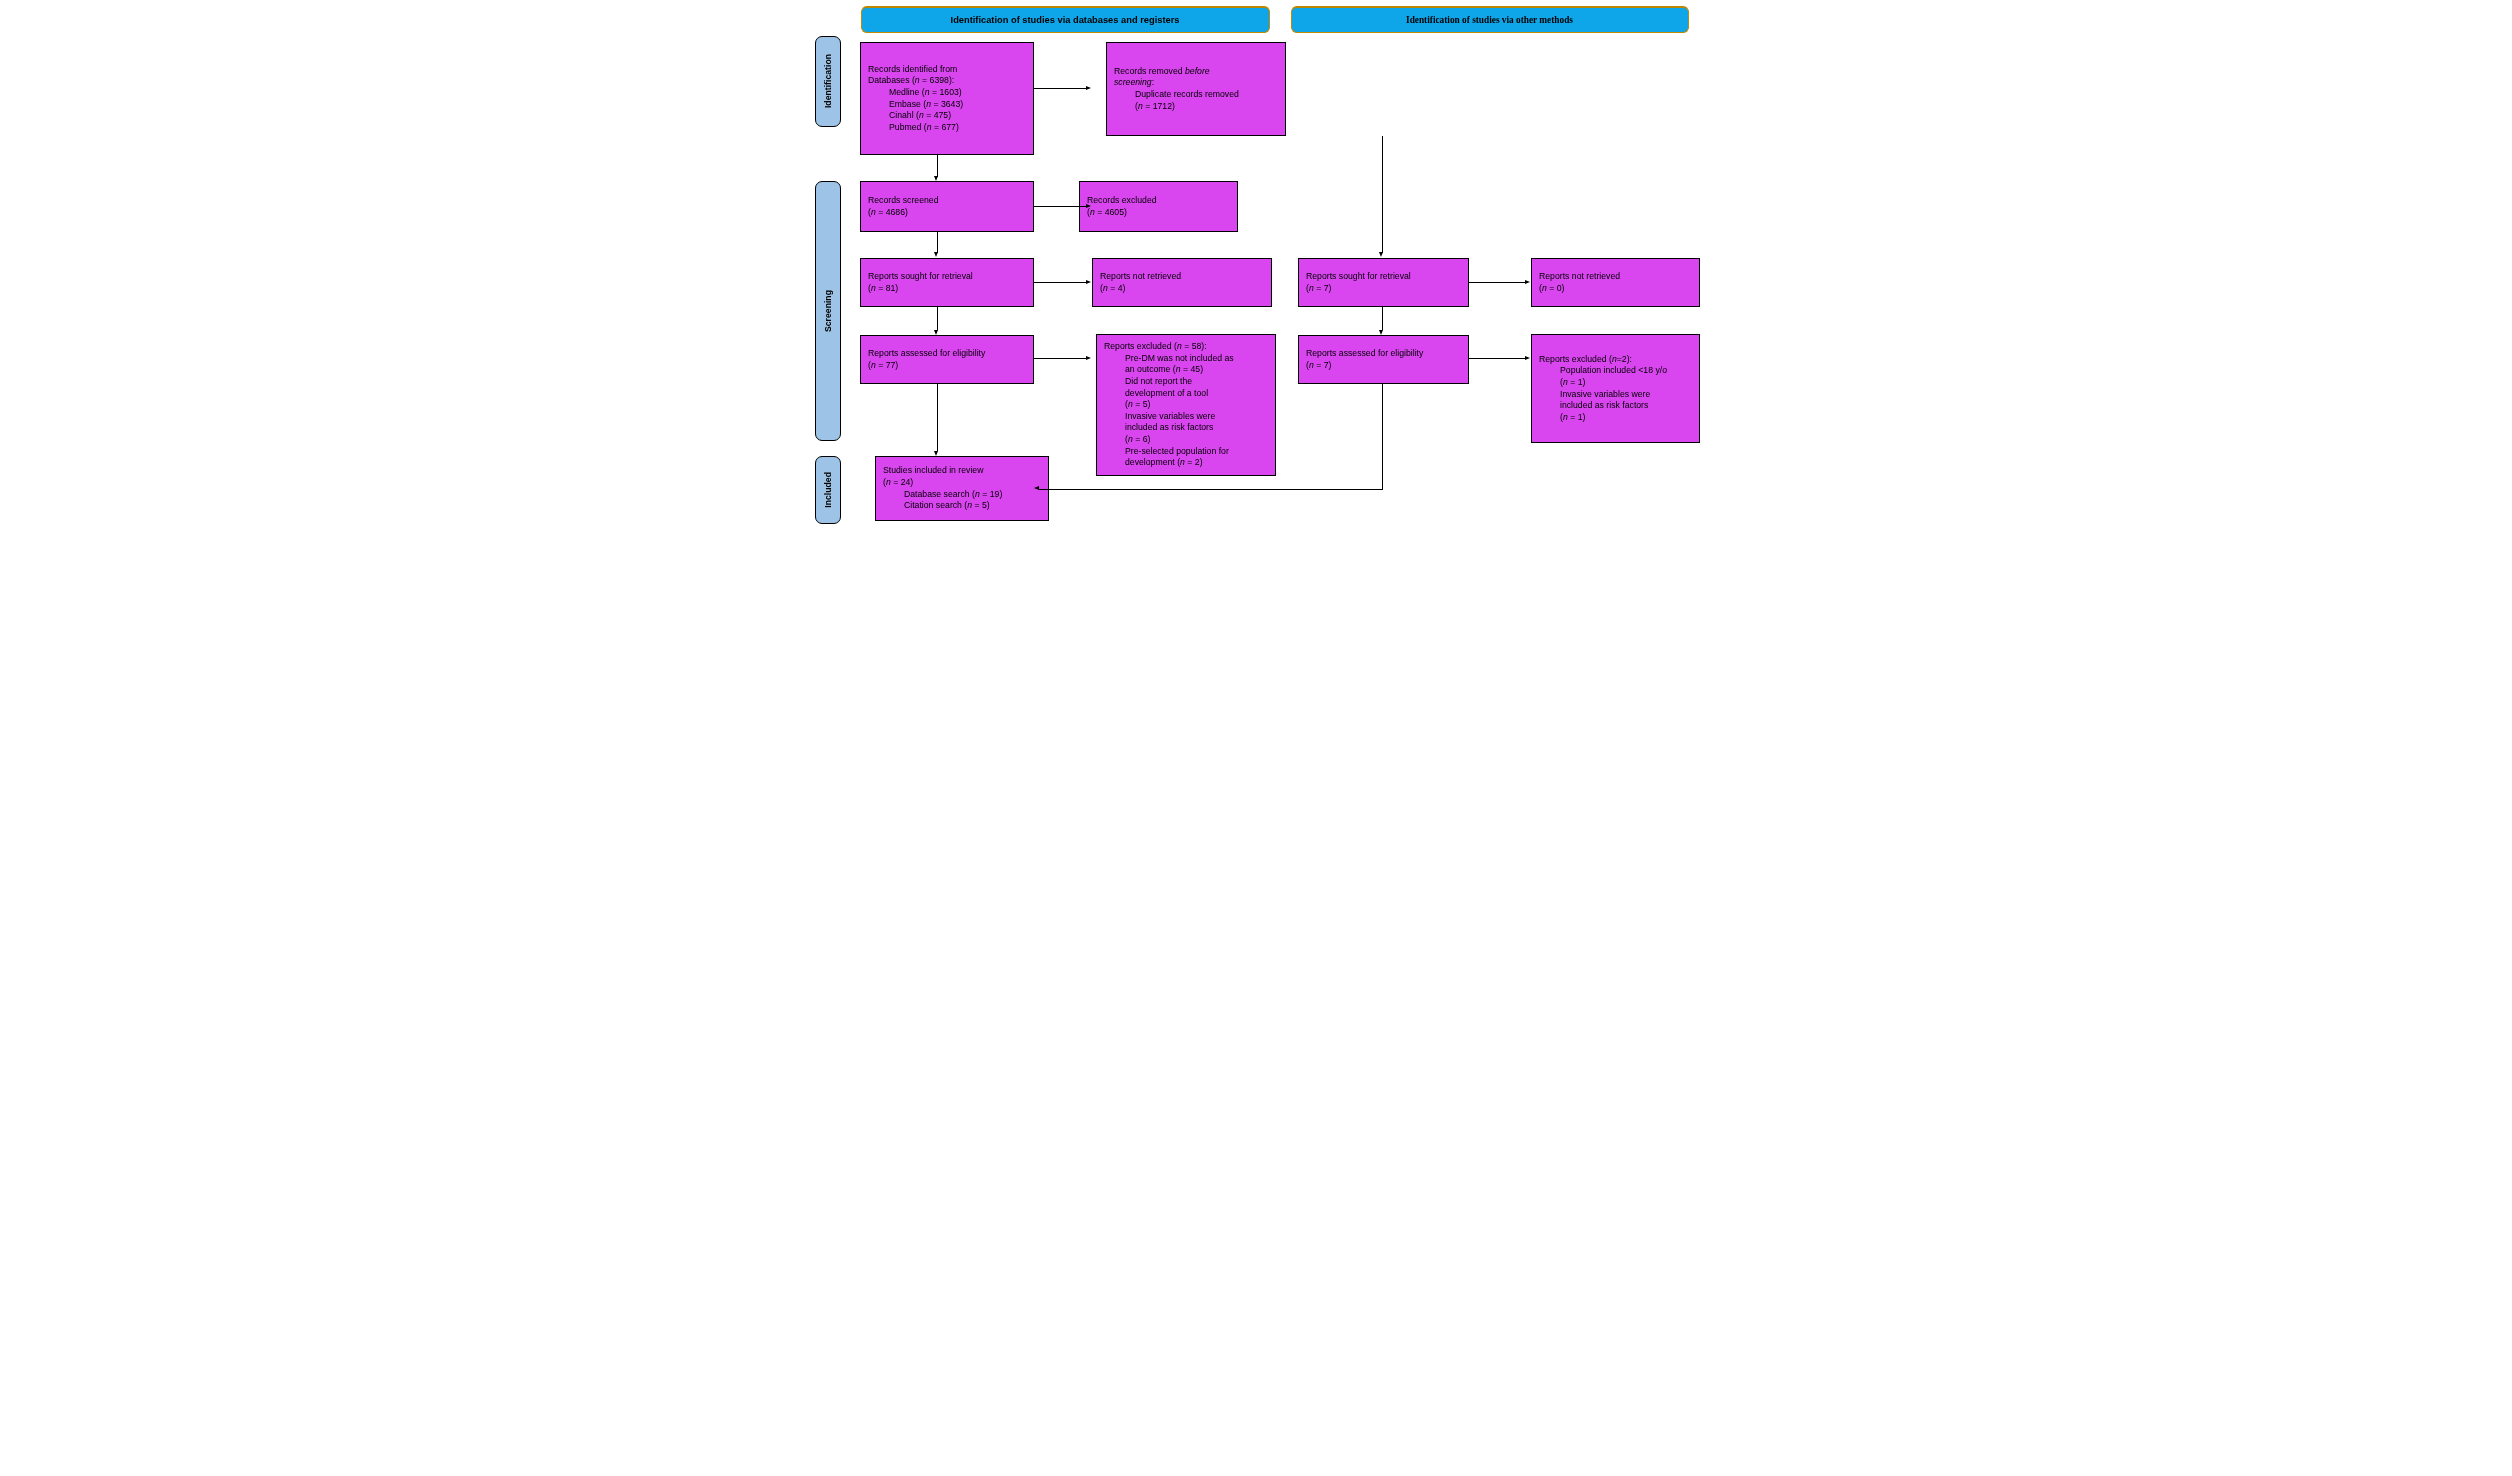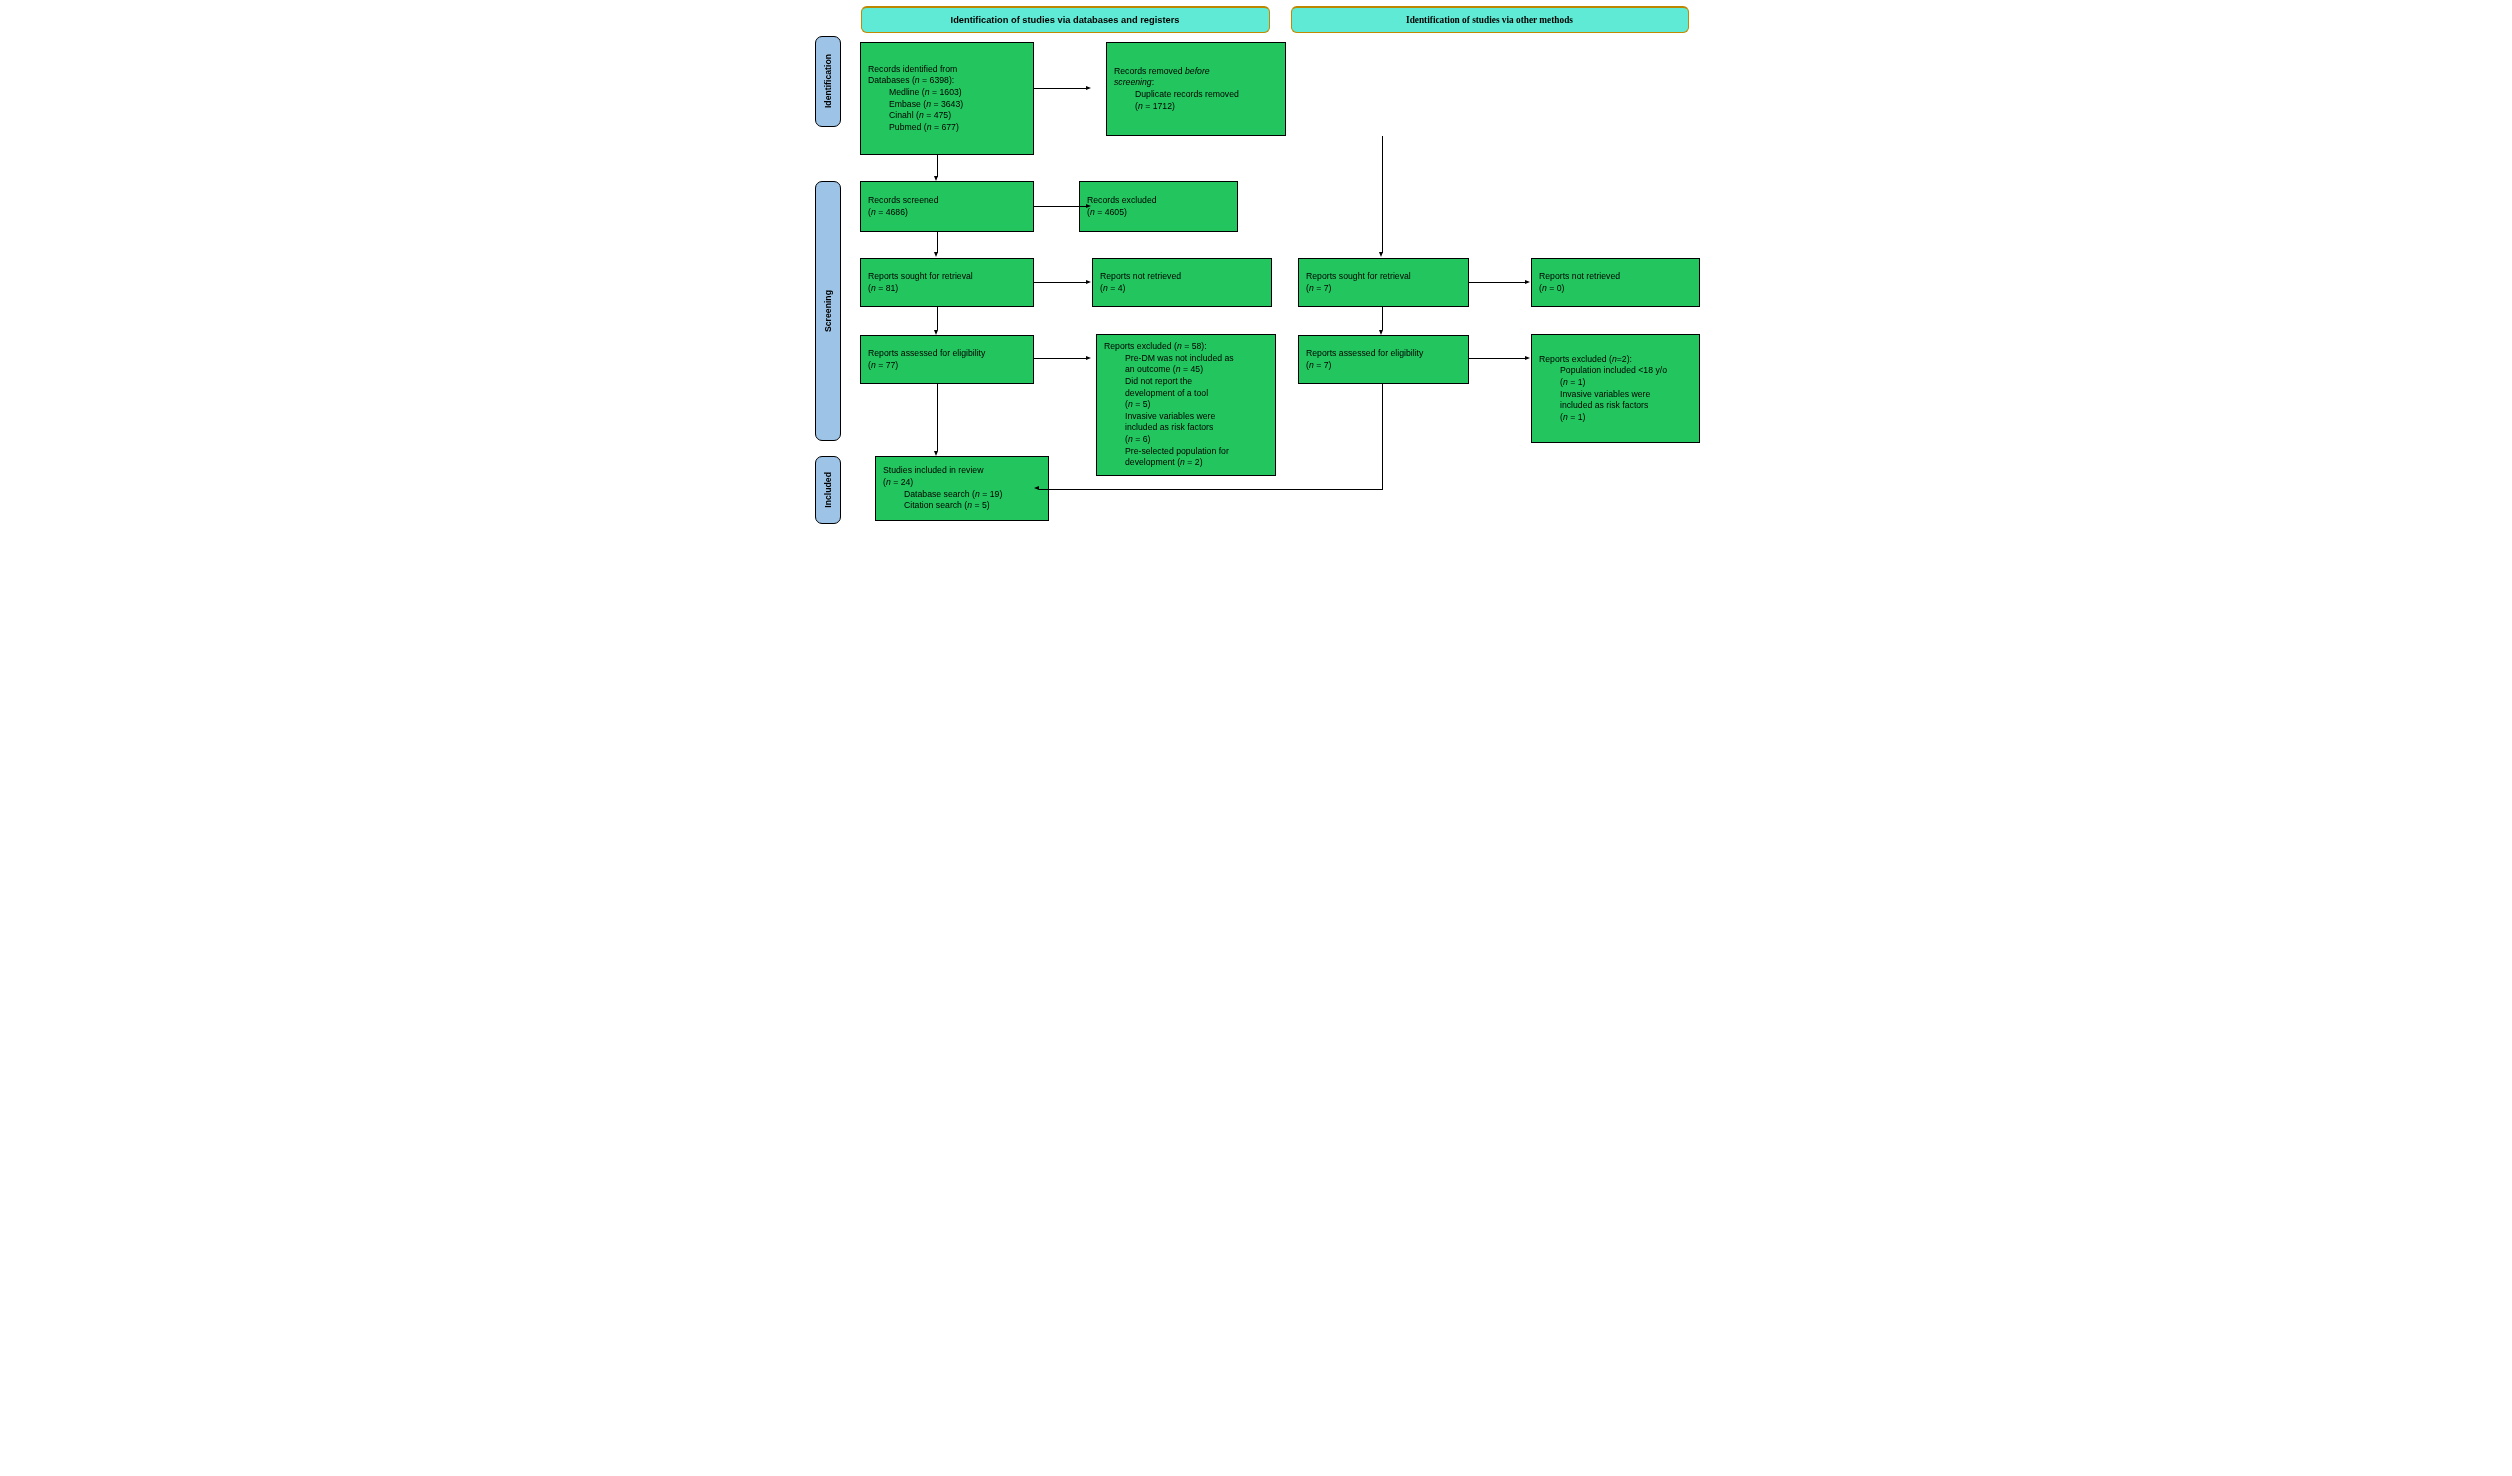--- a/index.html
+++ b/index.html
@@ -1,35 +1,35 @@
 <!DOCTYPE html>
 <html style="font-size:9.3px"><head>
 <meta charset="utf-8">
 <style>
   html,body{margin:0;padding:0;background:#ffffff;}
   body{font-family:"Liberation Sans","DejaVu Sans",sans-serif;color:#000;}
   .stage{position:relative;width:895px;height:526px;margin:0 auto;background:#fff;overflow:hidden;}
 
   
-  .banner{position:absolute;height:27px;background:#5eead4;border:0.6px solid #C28A00;border-top:2.3px solid #BD8600;
+  .banner{position:absolute;height:27px;background:#0ea5e9;border:0.6px solid #C28A00;border-top:2.3px solid #BD8600;
           border-radius:5.8px;display:flex;align-items:center;justify-content:center;
           font-weight:bold;font-size:9.3px;box-sizing:border-box;}
   #banner-db{left:52px;top:5.8px;width:409px;}
   #banner-other{left:482px;top:5.8px;width:398px;font-family:Liberation Serif, serif;}
 
   
   .chip{position:absolute;left:6.4px;width:26px;background:#9DC3E6;border:1.2px solid #000;border-radius:7px;
         display:flex;align-items:center;justify-content:center;box-sizing:border-box;}
   .chip span{writing-mode:vertical-rl;transform:rotate(180deg);font-weight:bold;font-size:8.7px;white-space:nowrap;}
   #chip-identification{top:36px;height:91px;}
   #chip-screening{top:181px;height:260px;}
   #chip-included{top:456px;height:68px;}
 
   
-  .box{position:absolute;background:#22c55e;border:1.2px solid #000;box-sizing:border-box;
+  .box{position:absolute;background:#d946ef;border:1.2px solid #000;box-sizing:border-box;
        display:flex;flex-direction:column;justify-content:center;
        padding:4.6px 5.8px 4.6px 7.5px;font-size:8.7px;line-height:11.6px;}
   .ln{white-space:nowrap;}
   .ind1{padding-left:21px;}
 
   #box-a1{left:51px;top:42px;width:174px;height:113px;}
   #box-b1{left:283px;top:42px;width:180px;height:94px;margin-left:14px;}
   #box-c1{left:489px;top:42px;width:171px;height:94px;}
   #box-a2{left:51px;top:181px;width:174px;height:51px;}
   #box-b2{left:270px;top:181px;width:159px;height:51px;}

